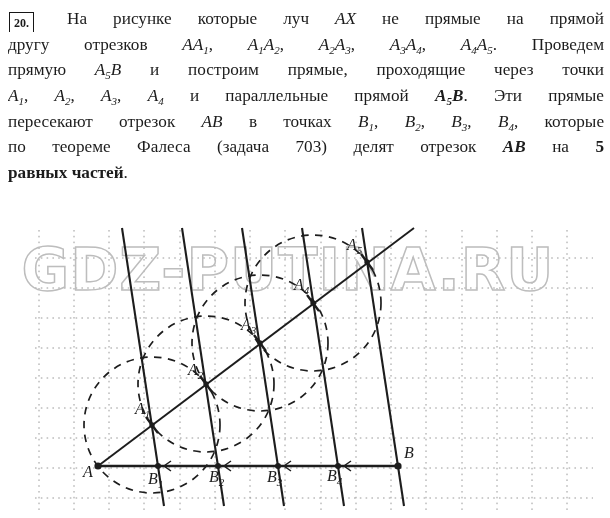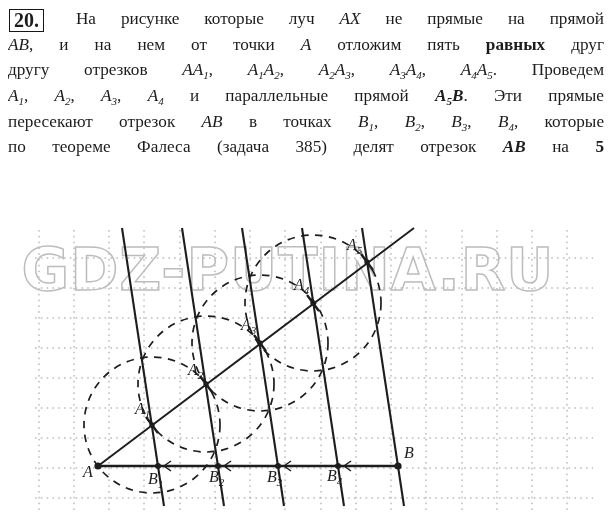--- a/index.html
+++ b/index.html
@@ -14,34 +14,35 @@
   }
   .just::after{content:"";display:inline-block;width:100%;height:0;}
   .plain{font-style:normal;}
   .math{font-style:italic;}
   .mathbold{font-style:italic;font-weight:700;}
   .bold{font-weight:700;}
   sub{font-size:11px;line-height:0;vertical-align:-4px;font-style:italic;}
   .numbox{
     display:inline-block;border:1.8px solid #161616;padding:0 4px 1px 4px;
     font-weight:700;line-height:20px;margin:0 7px 16px 1px;vertical-align:-3px;
-    font-size:20px;
+    font-size:12px;
   }
   #figure-svg{position:absolute;top:0;left:0;}
 </style>
 </head>
 <body>
 
 <div id="text-root">
     <div class="tline just"><span class="numbox">20.</span> <span class="plain">На рисунке которые луч </span><span class="math">AX</span><span class="plain"> не прямые на прямой</span></div>
-    <div class="tline just"><span class="math">AB</span><span class="plain">, и на нем от точки </span><span class="math">A</span><span class="plain"> отложим пять </span><span class="bold">равных</span><span class="plain"> друг</span></div>
     <div class="tline just"><span class="plain">другу отрезков </span><span class="math">AA<sub>1</sub></span><span class="plain">, </span><span class="math">A<sub>1</sub></span><span class="math">A<sub>2</sub></span><span class="plain">, </span><span class="math">A<sub>2</sub></span><span class="math">A<sub>3</sub></span><span class="plain">, </span><span class="math">A<sub>3</sub></span><span class="math">A<sub>4</sub></span><span class="plain">, </span><span class="math">A<sub>4</sub></span><span class="math">A<sub>5</sub></span><span class="plain">. Проведем</span></div>
+    <div class="tline just"><span class="plain">прямую </span><span class="math">A<sub>5</sub></span><span class="math">B</span><span class="plain"> и построим прямые, проходящие через точки</span></div>
     <div class="tline just"><span class="math">A<sub>1</sub></span><span class="plain">, </span><span class="math">A<sub>2</sub></span><span class="plain">, </span><span class="math">A<sub>3</sub></span><span class="plain">, </span><span class="math">A<sub>4</sub></span><span class="plain"> и параллельные прямой </span><span class="mathbold">A<sub>5</sub></span><span class="mathbold">B</span><span class="plain">. Эти прямые</span></div>
     <div class="tline just"><span class="plain">пересекают отрезок </span><span class="math">AB</span><span class="plain"> в точках </span><span class="math">B<sub>1</sub></span><span class="plain">, </span><span class="math">B<sub>2</sub></span><span class="plain">, </span><span class="math">B<sub>3</sub></span><span class="plain">, </span><span class="math">B<sub>4</sub></span><span class="plain">, которые</span></div>
-    <div class="tline just"><span class="plain">по теореме Фалеса (задача 385) делят отрезок </span><span class="mathbold">AB</span><span class="plain"> на </span><span class="bold">5</span></div>
+    <div class="tline just"><span class="plain">по теореме Фалеса (задача 703) делят отрезок </span><span class="mathbold">AB</span><span class="plain"> на </span><span class="bold">5</span></div>
+    <div class="tline"><span class="bold">равных частей</span><span class="plain">.</span></div>
   </div>
 <svg id="figure-svg" width="610" height="518" viewBox="0 0 610 518">
     <line x1="35" y1="258" x2="593" y2="258" stroke="#8f8f8f" stroke-width="0.9" stroke-dasharray="1.6 4.2"></line>
     <line x1="35" y1="288" x2="593" y2="288" stroke="#8f8f8f" stroke-width="0.9" stroke-dasharray="1.6 4.2"></line>
     <line x1="35" y1="318" x2="593" y2="318" stroke="#8f8f8f" stroke-width="0.9" stroke-dasharray="1.6 4.2"></line>
     <line x1="35" y1="348" x2="593" y2="348" stroke="#8f8f8f" stroke-width="0.9" stroke-dasharray="1.6 4.2"></line>
     <line x1="35" y1="378" x2="593" y2="378" stroke="#8f8f8f" stroke-width="0.9" stroke-dasharray="1.6 4.2"></line>
     <line x1="35" y1="408" x2="593" y2="408" stroke="#8f8f8f" stroke-width="0.9" stroke-dasharray="1.6 4.2"></line>
     <line x1="35" y1="438" x2="593" y2="438" stroke="#8f8f8f" stroke-width="0.9" stroke-dasharray="1.6 4.2"></line>
     <line x1="35" y1="468" x2="593" y2="468" stroke="#8f8f8f" stroke-width="0.9" stroke-dasharray="1.6 4.2"></line>

